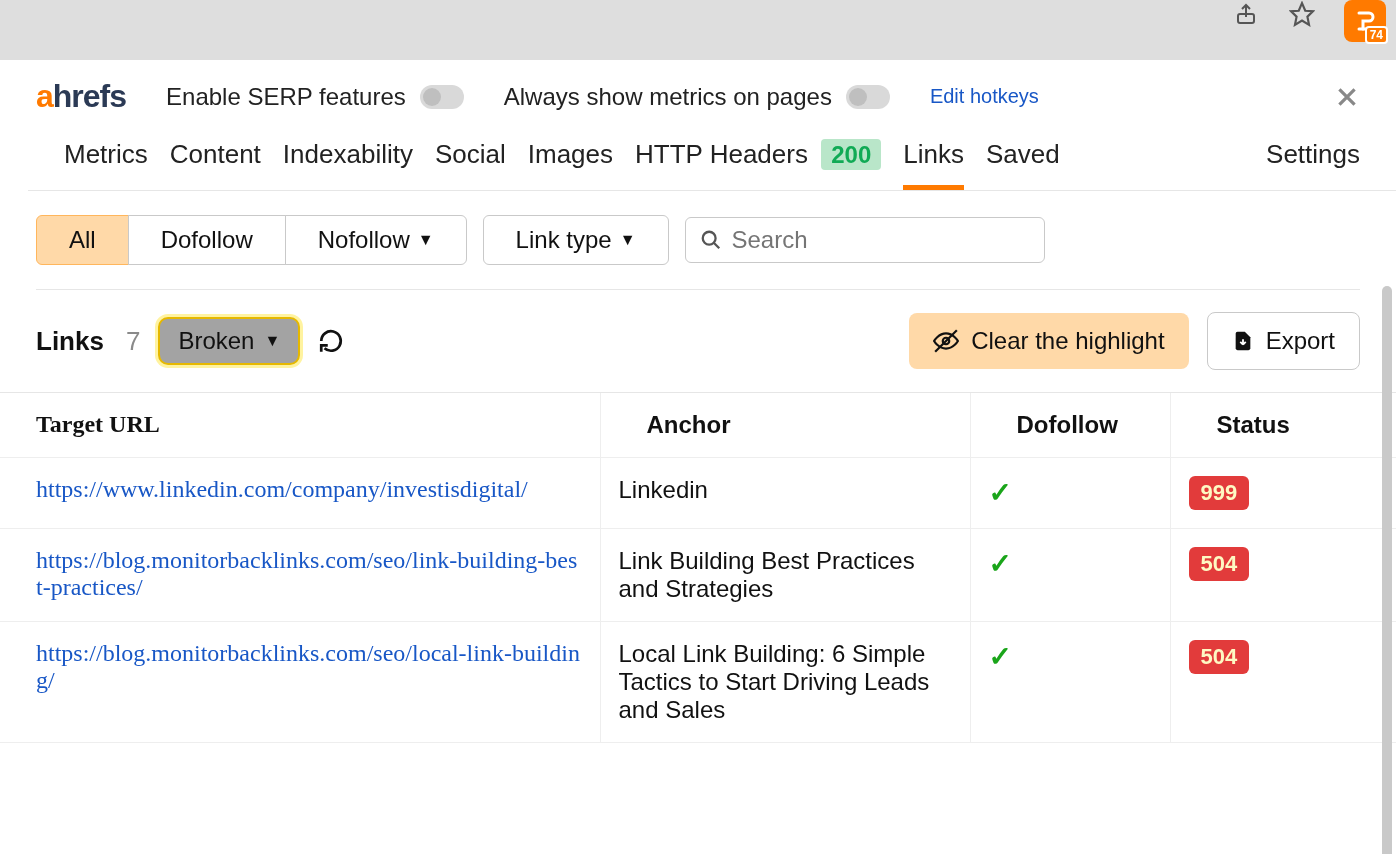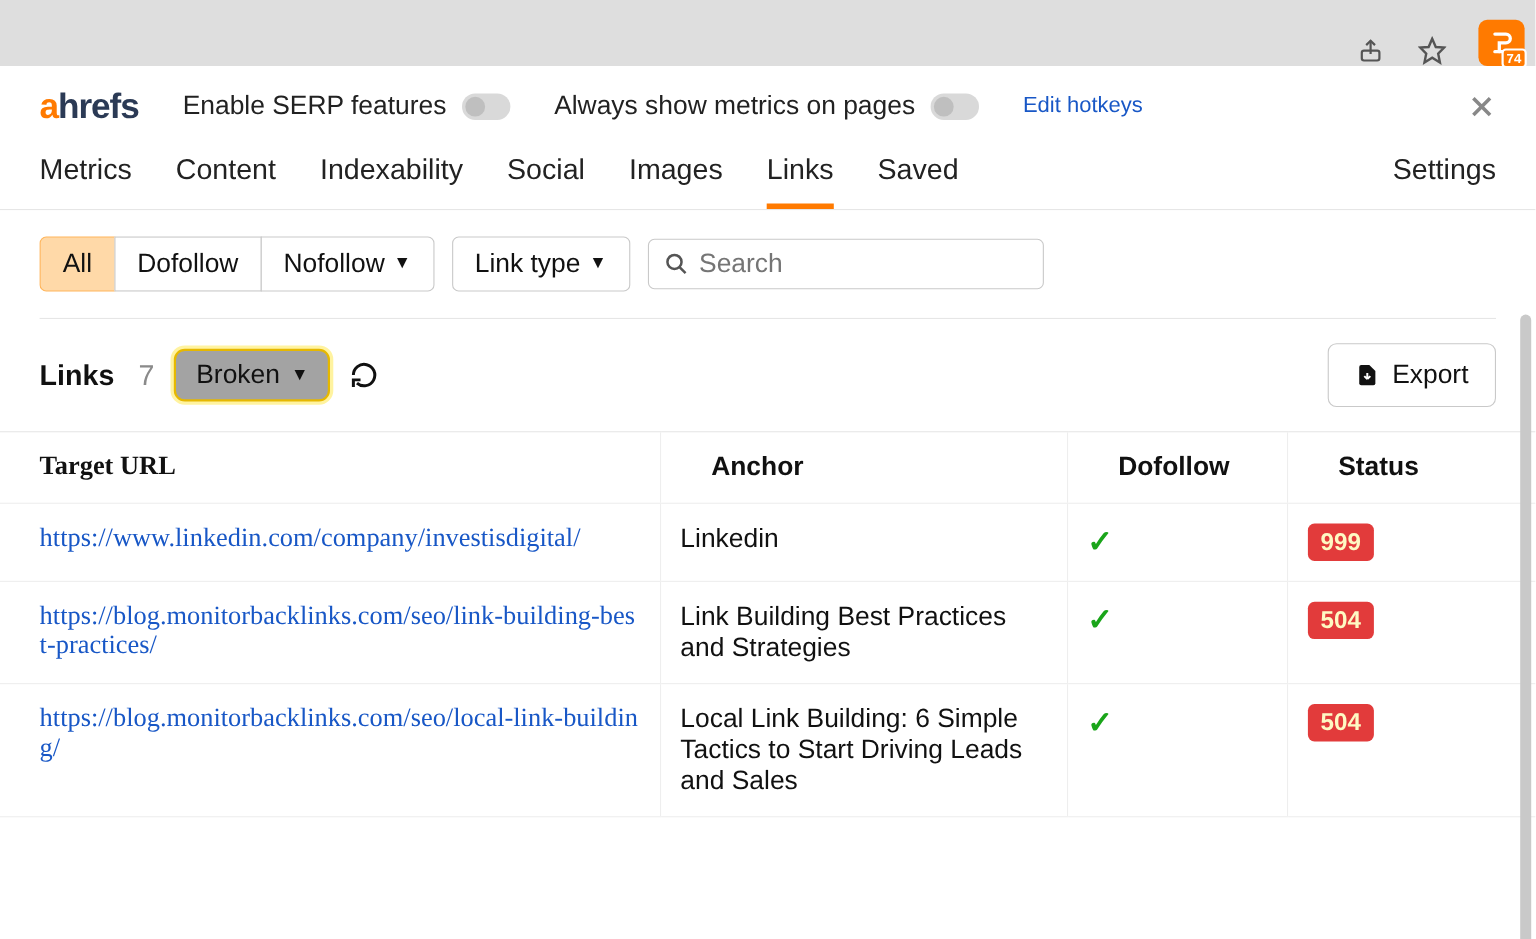--- a/index.html
+++ b/index.html
@@ -8,21 +8,21 @@
   background: #fff;
   color: #111;
   width: 1396px;
   height: 854px;
   overflow: hidden;
 }
 .browser-bar {
   height: 60px;
   background: #dedede;
   display: flex;
-  align-items: flex-end;
+  align-items: flex-start;
   justify-content: flex-end;
   padding: 0 10px;
   gap: 28px;
   border-bottom-left-radius: 0;
 }
 .browser-icon { width: 28px; height: 28px; display:flex; align-items:center; justify-content:center; color:#555; }
 .ext-badge {
   position: relative;
   width: 42px; height: 42px;
   background: #ff7a00;
@@ -48,41 +48,42 @@
 .toggle {
   width:44px; height:24px; background:#d9d9d9; border-radius:12px; position:relative;
 }
 .toggle::after {
   content:""; position:absolute; left:3px; top:3px; width:18px; height:18px;
   background:#bfbfbf; border-radius:50%;
 }
 .link-blue { color:#1857c6; font-size:20px; cursor:pointer; }
 .close-x { margin-left:auto; color:#888; font-size:30px; cursor:pointer; }
 .tabs-row {
-  display:flex; align-items:center; gap:40px;
+  display:flex; align-items:center; gap:22px;
   padding: 14px 36px 0 36px;
   font-size:26px; color:#222;
   border-bottom:1px solid #e6e6e6;
+  margin-left:28px;
 }
 .tab { padding-bottom:20px; cursor:pointer; position:relative; white-space:nowrap;}
 .tab.active::after {
   content:""; position:absolute; left:0; right:0; bottom:0; height:5px; background:#ff7a00;
 }
 .http-badge {
   background:#b9e6c9; color:#1a5; padding:2px 10px; border-radius:4px;
   font-weight:600; font-size:24px; margin-left:6px;
 }
 .tabs-spacer { flex:1; }
 .filters-row {
   display:flex; align-items:center; gap:16px;
   padding: 24px 36px;
 }
 .btn-group { display:flex; }
 .btn {
-  border:1px solid #c9c9c9; background:#fff; font-size:24px; padding:10px 20px;
+  border:1px solid #c9c9c9; background:#fff; font-size:24px; padding:10px 32px;
   display:flex; align-items:center; gap:8px; cursor:pointer;
 }
 .btn-group .btn { border-radius:0; margin-left:-1px; }
 .btn-group .btn:first-child { border-top-left-radius:6px; border-bottom-left-radius:6px; margin-left:0;}
 .btn-group .btn:last-child { border-top-right-radius:6px; border-bottom-right-radius:6px; }
 .btn.active { background:#ffd9a8; border-color:#ffb65c; }
 .btn.standalone { border-radius:6px; }
 .search-box {
   border:1px solid #c9c9c9; border-radius:6px; display:flex; align-items:center;
   padding:8px 14px; gap:10px; width:360px;
@@ -181,20 +182,24 @@
         </svg>
     </span>
   </div>
 
   <div class="tabs-row">
     <div class="tab">Metrics</div>
     <div class="tab">Content</div>
     <div class="tab">Indexability</div>
     <div class="tab">Social</div>
     <div class="tab">Images</div>
+    <div class="tab">
+      <span>HTTP Headers</span>
+      <span class="http-badge">200</span>
+    </div>
     <div class="tab active">Links</div>
     <div class="tab">Saved</div>
     <div class="tabs-spacer"></div>
     <div class="tab">Settings</div>
   </div>
 
   <div class="filters-row">
     <div class="btn-group">
       <div class="btn active">All</div>
       <div class="btn">Dofollow</div>
@@ -227,20 +232,30 @@
       <span>Broken</span>
       <span class="chev">▼</span>
     </div>
     <span class="reload-icon">
       <svg width="26" height="26" viewBox="0 0 24 24" fill="none" stroke="#111" stroke-width="2.5">
           <path d="M3 12a9 9 0 1 1 3 6.7"></path>
           <path d="M3 22v-6h6"></path>
         </svg>
     </span>
     <div class="links-spacer"></div>
+    <div class="clear-highlight">
+      <span>
+        <svg width="26" height="26" viewBox="0 0 24 24" fill="none" stroke="#111" stroke-width="2">
+            <path d="M1 12s4-7 11-7 11 7 11 7-4 7-11 7S1 12 1 12z"></path>
+            <circle cx="12" cy="12" r="3"></circle>
+            <line x1="2" y1="22" x2="22" y2="2"></line>
+          </svg>
+      </span>
+      <span>Clear the highlight</span>
+    </div>
     <div class="export-btn">
       <span>
         <svg width="22" height="22" viewBox="0 0 24 24" fill="#111">
             <path d="M14 2H6a2 2 0 0 0-2 2v16a2 2 0 0 0 2 2h12a2 2 0 0 0 2-2V8l-6-6z"></path>
             <path fill="#fff" d="M12 10v6m0 0l-3-3m3 3l3-3" stroke="#fff" stroke-width="2"></path>
           </svg>
       </span>
       <span>Export</span>
     </div>
   </div>

